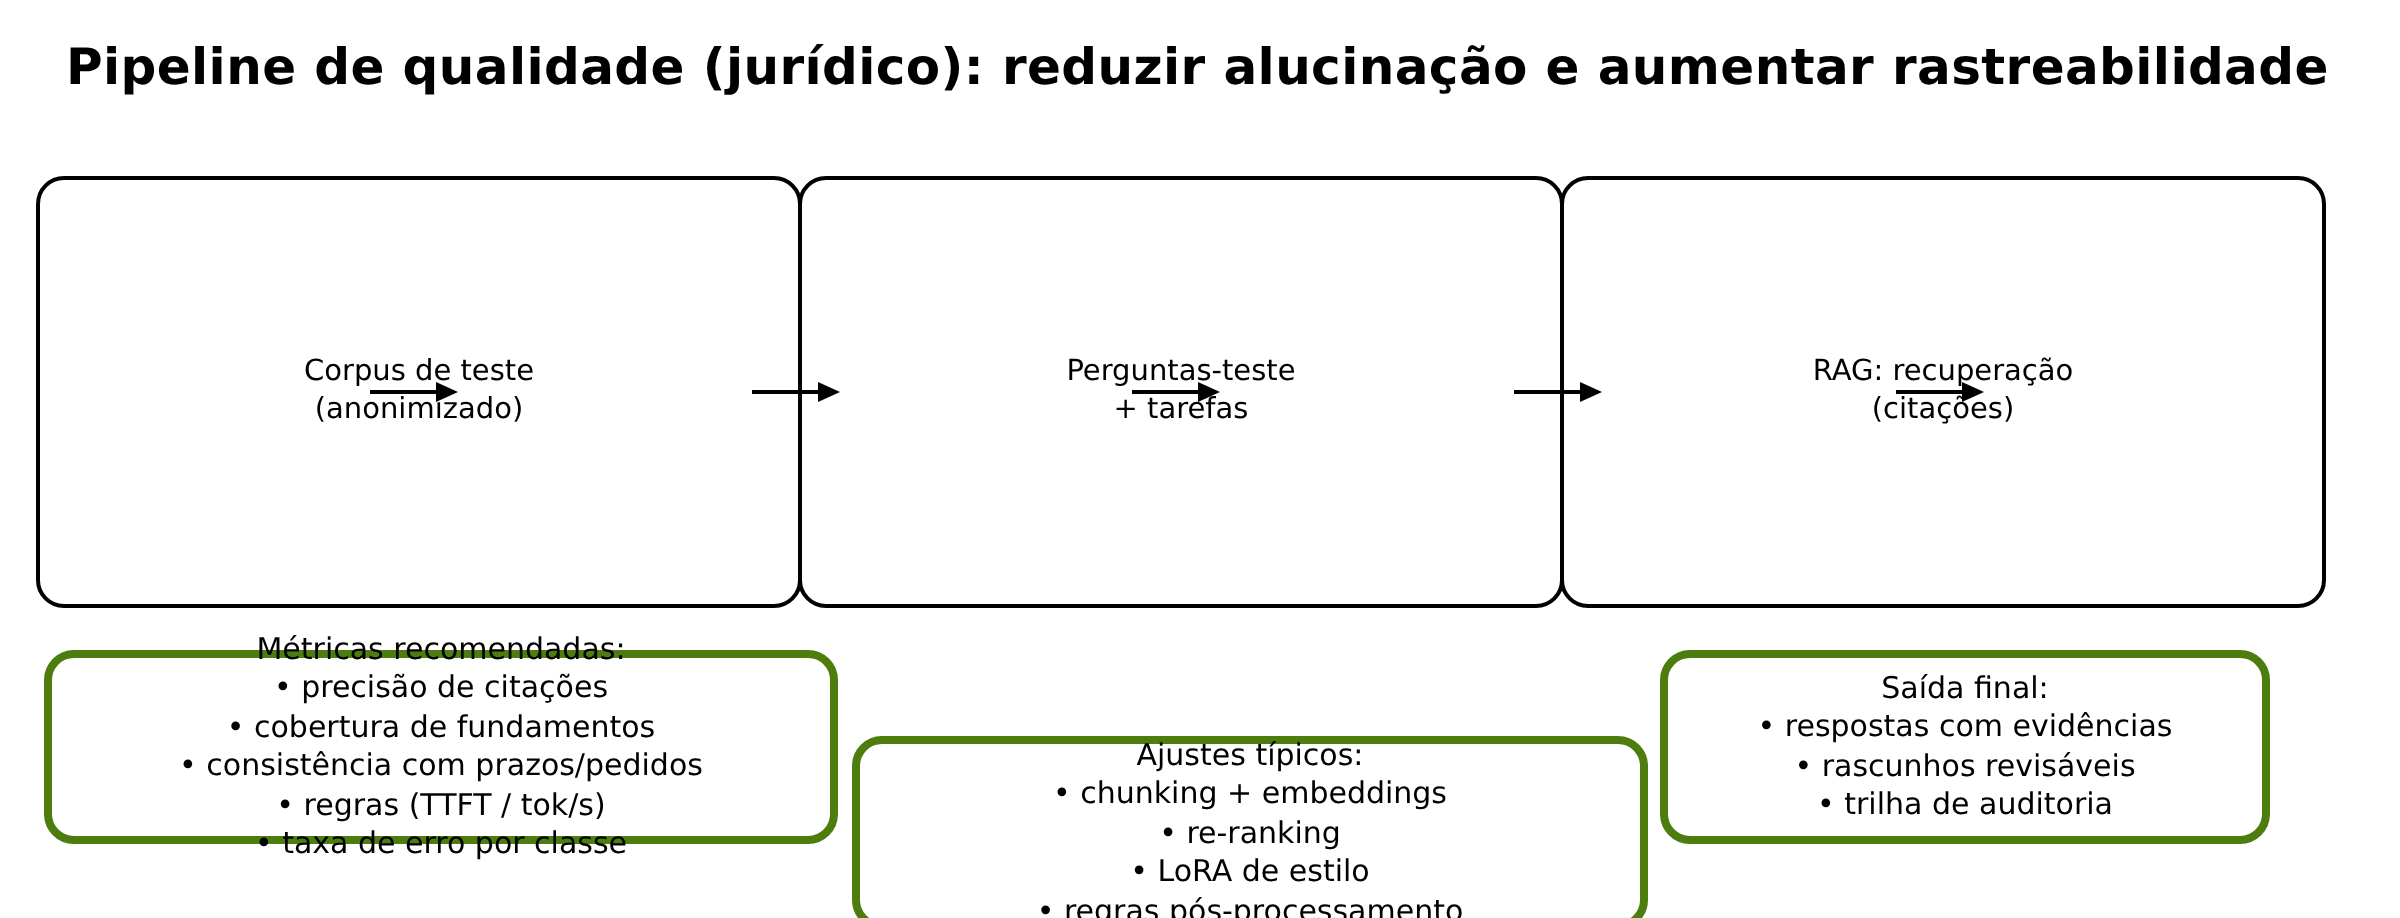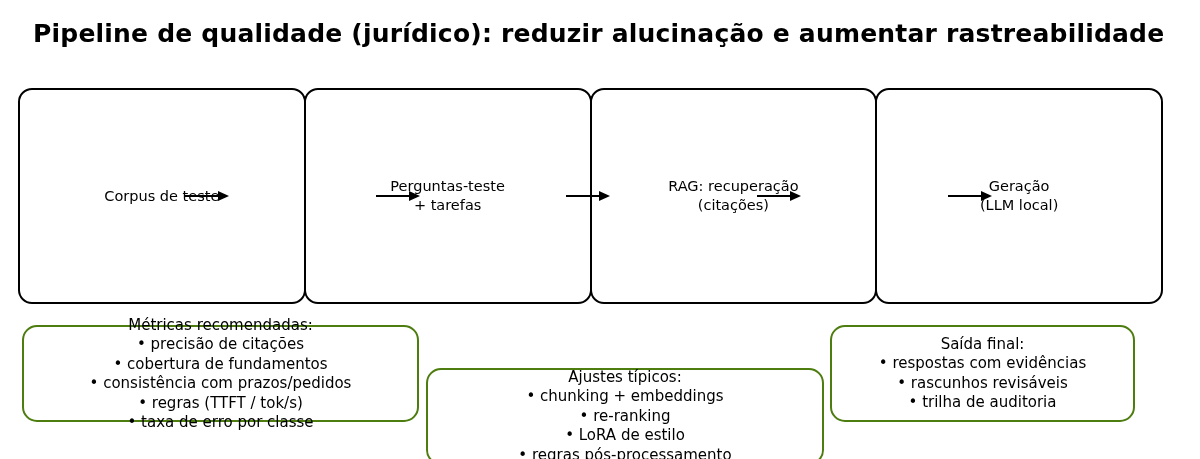--- a/index.html
+++ b/index.html
@@ -58,21 +58,21 @@
     width: 44px;
     height: 16px;
     z-index: 5;
   }
   
   .note {
     position: absolute;
     top: 325px;
     height: 97px;
     background: transparent;
-    border: 2px solid #4d7c0f;
+    border: 4px solid #4d7c0f;
     border-radius: 15px;
   }
   .note-text {
     position: absolute;
     left: 0;
     top: 50%;
     transform: translateY(-50%);
     width: 100%;
     text-align: center;
     font-size: 15px;
@@ -87,38 +87,33 @@
 <body>
 
 <div class="canvas">
 
   <div class="title">Pipeline de qualidade (jurídico): reduzir alucinação e aumentar rastreabilidade</div>
 
   <div class="stage-row">
     <div class="stage">
       <div class="stage-label">
         <div>Corpus de teste</div>
+        <div>(anonimizado)</div>
       </div>
     </div>
     <div class="stage">
       <div class="stage-label">
         <div>Perguntas-teste</div>
         <div>+ tarefas</div>
       </div>
     </div>
     <div class="stage">
       <div class="stage-label">
         <div>RAG: recuperação</div>
         <div>(citações)</div>
-      </div>
-    </div>
-    <div class="stage">
-      <div class="stage-label">
-        <div>Geração</div>
-        <div>(LLM local)</div>
       </div>
     </div>
   </div>
 
   <svg class="arrow" style="left:185px" viewBox="0 0 44 16">
     <line x1="0" y1="8" x2="34" y2="8" stroke="#000" stroke-width="2"></line>
     <polygon points="33,3 44,8 33,13" fill="#000"></polygon>
   </svg>
   <svg class="arrow" style="left:376px" viewBox="0 0 44 16">
     <line x1="0" y1="8" x2="34" y2="8" stroke="#000" stroke-width="2"></line>

